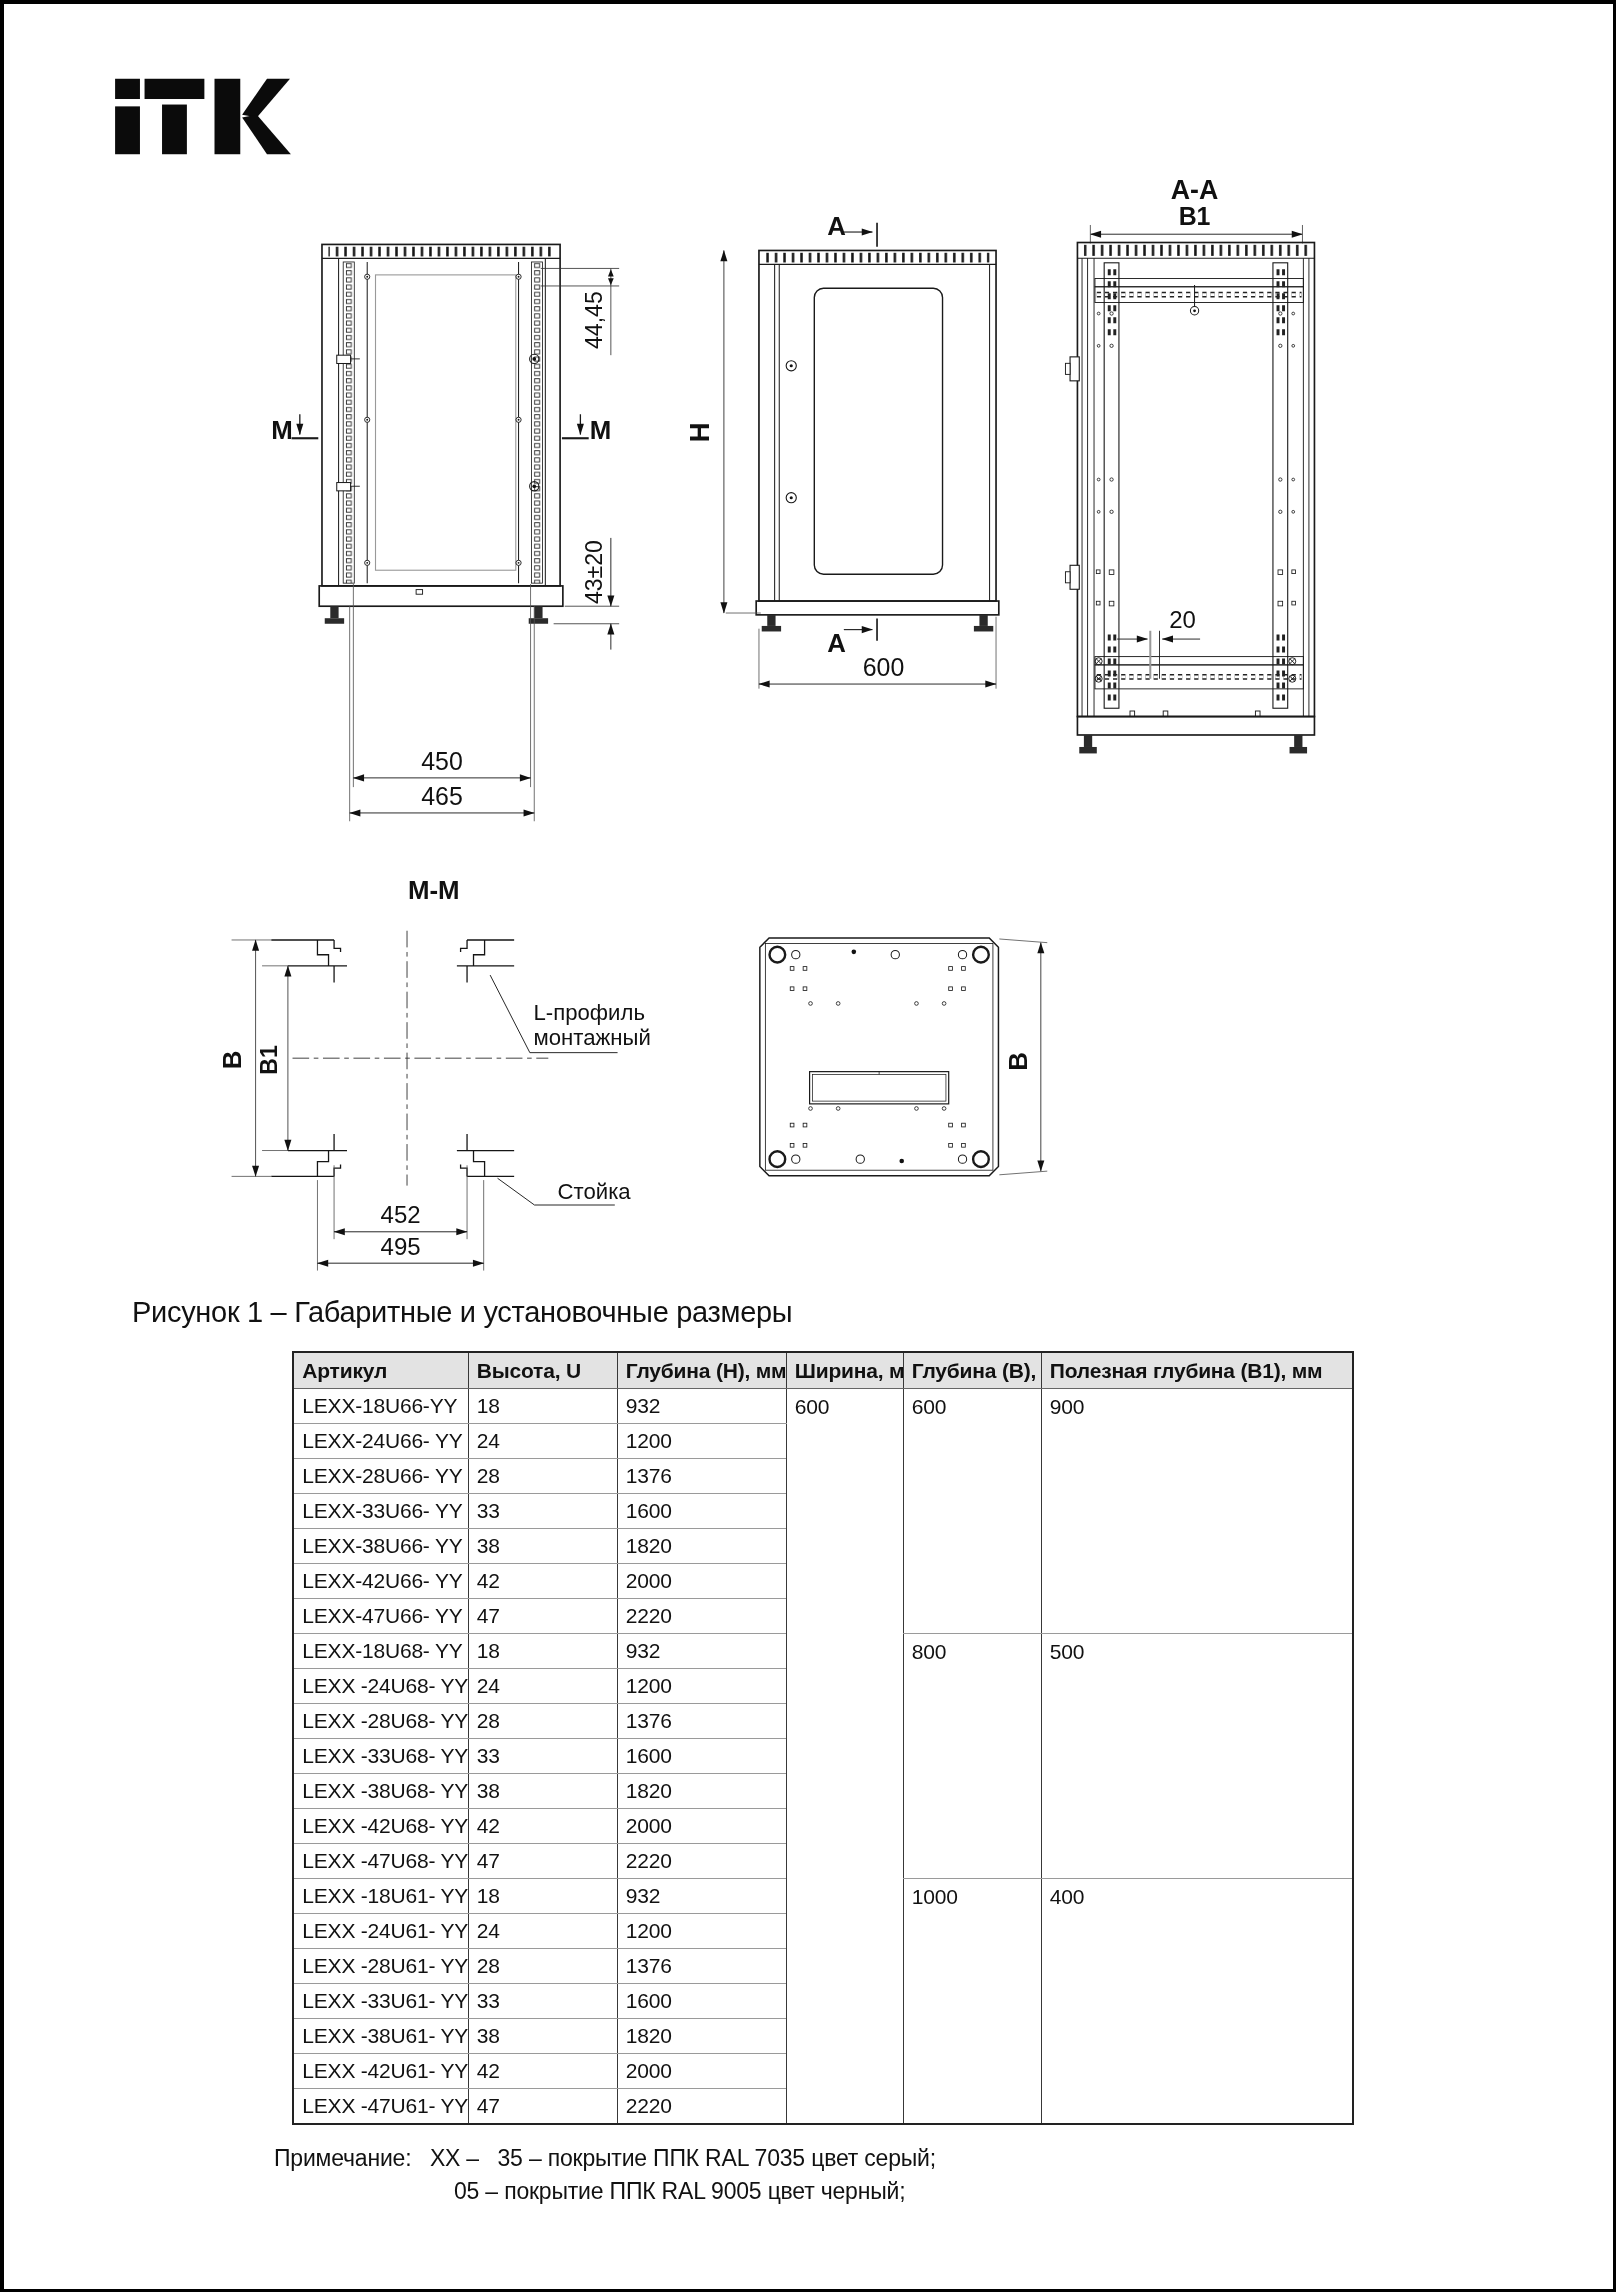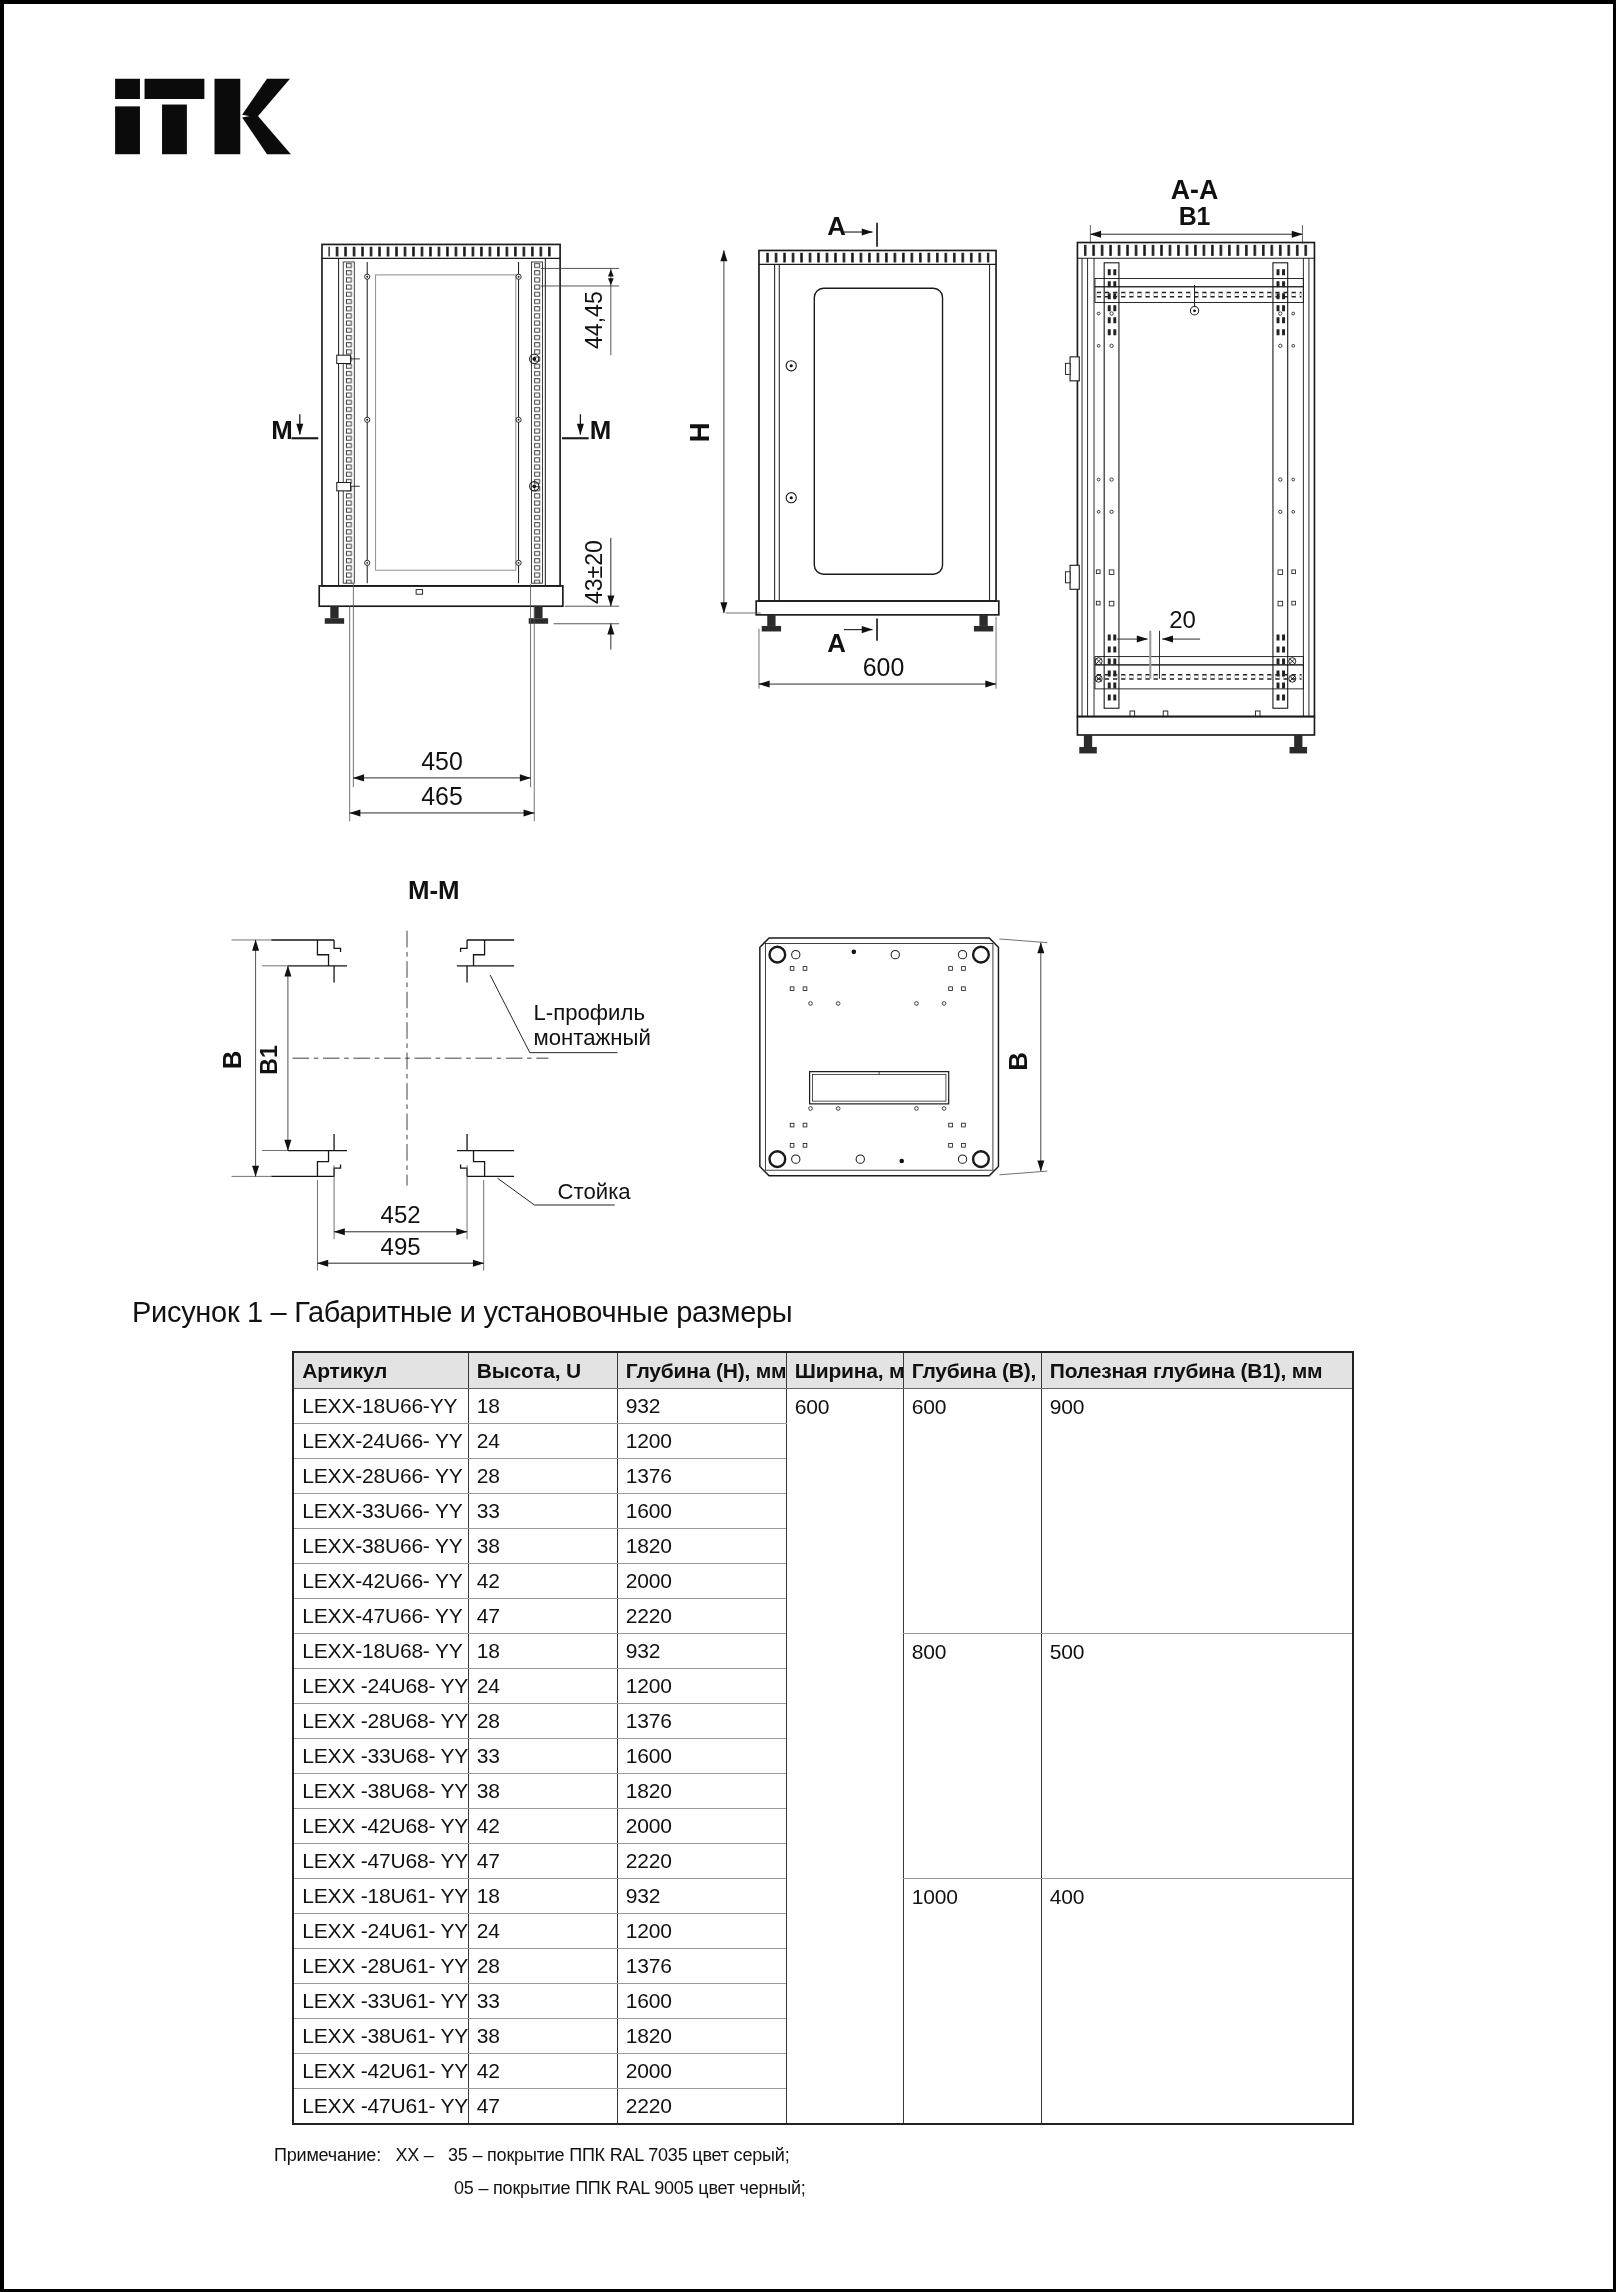--- a/index.html
+++ b/index.html
@@ -19,21 +19,21 @@
   .caption{font-size:29px;letter-spacing:-0.3px;color:#111;}
   .spec-table{border-collapse:collapse;table-layout:fixed;width:1060px;
     font-size:21px;letter-spacing:-0.2px;border:2.8px solid #222;}
   .spec-table th{height:35px;background:#e3e3e3;border-bottom:1.8px solid #666;
     border-left:1.8px solid #383838;text-align:left;padding:0 3.7px 0 8.3px;font-weight:bold;
     white-space:nowrap;overflow:hidden;}
   .spec-table td{height:34px;border-bottom:0.9px solid #9a9a9a;border-left:1.8px solid #383838;
     padding:0 3.7px 0 8.3px;white-space:nowrap;overflow:hidden;}
   .spec-table th:first-child,.spec-table td:first-child{border-left:none;margin-left:48px;}
   .spec-table td.span-cell{vertical-align:top;padding-top:5.5px;}
-  .note{font-size:18px;letter-spacing:-0.2px;white-space:pre;}
+  .note{font-size:23px;letter-spacing:-0.2px;white-space:pre;}
 </style>
 </head>
 <body>
 
 <div class="page">
 
   <svg width="0" height="0" class="abs" style="left:0;top:0" aria-hidden="true">
     <defs>
       <marker id="ah" markerUnits="userSpaceOnUse" markerWidth="14" markerHeight="10" refX="12.6" refY="5" orient="auto-start-reverse">
         <path d="M1,1.2 L13,5 L1,8.8 Z" fill="#111" stroke="none"></path>

